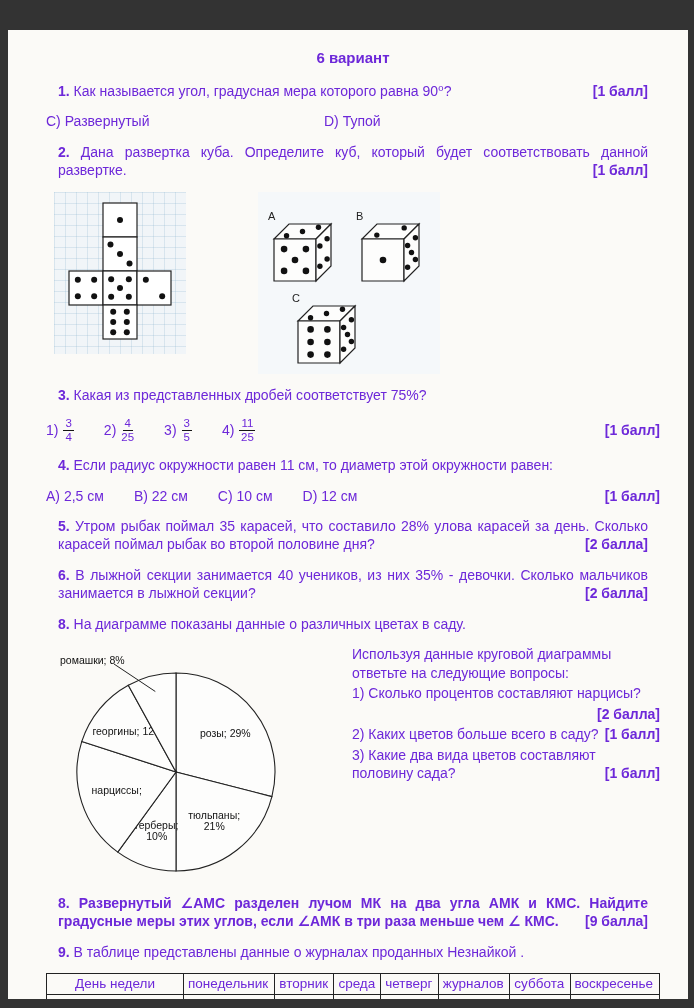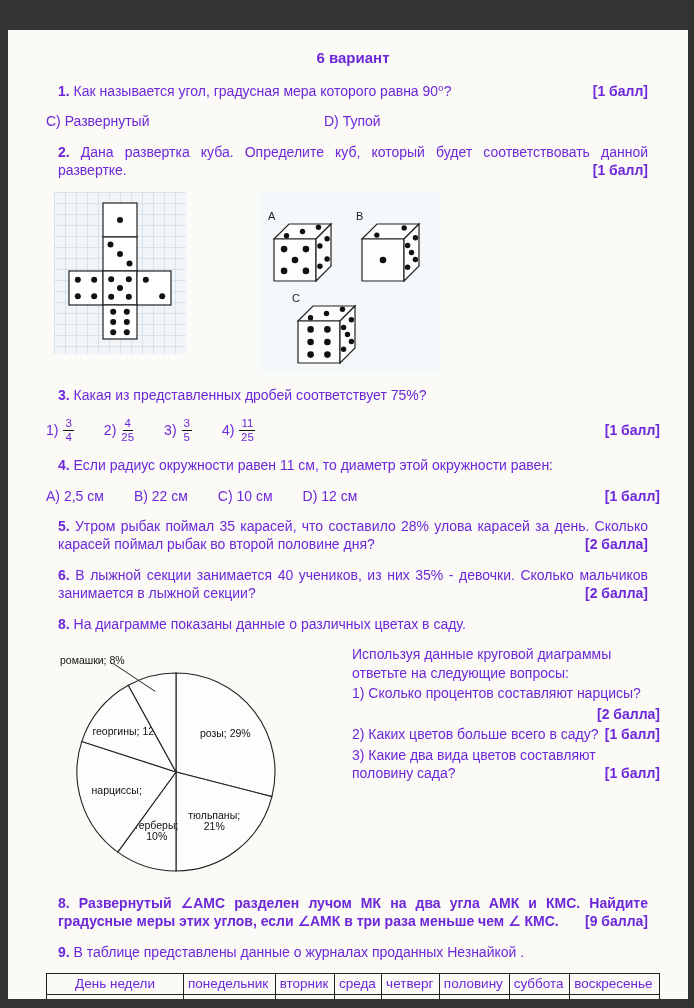--- a/index.html
+++ b/index.html
@@ -298,21 +298,21 @@
         <span>В таблице представлены данные о журналах  проданных Незнайкой .</span>
       </p>
       <table class="q9-table">
         <tbody>
         <tr>
           <td class="c0">День недели</td>
           <td>понедельник</td>
           <td>вторник</td>
           <td>среда</td>
           <td>четверг</td>
-          <td>половину</td>
+          <td>журналов</td>
           <td>суббота</td>
           <td>воскресенье</td>
         </tr>
         <tr class="vals">
           <td class="c0">Количество журналов</td>
           <td>5</td>
           <td>7</td>
           <td>8</td>
           <td>6</td>
           <td>4</td>

